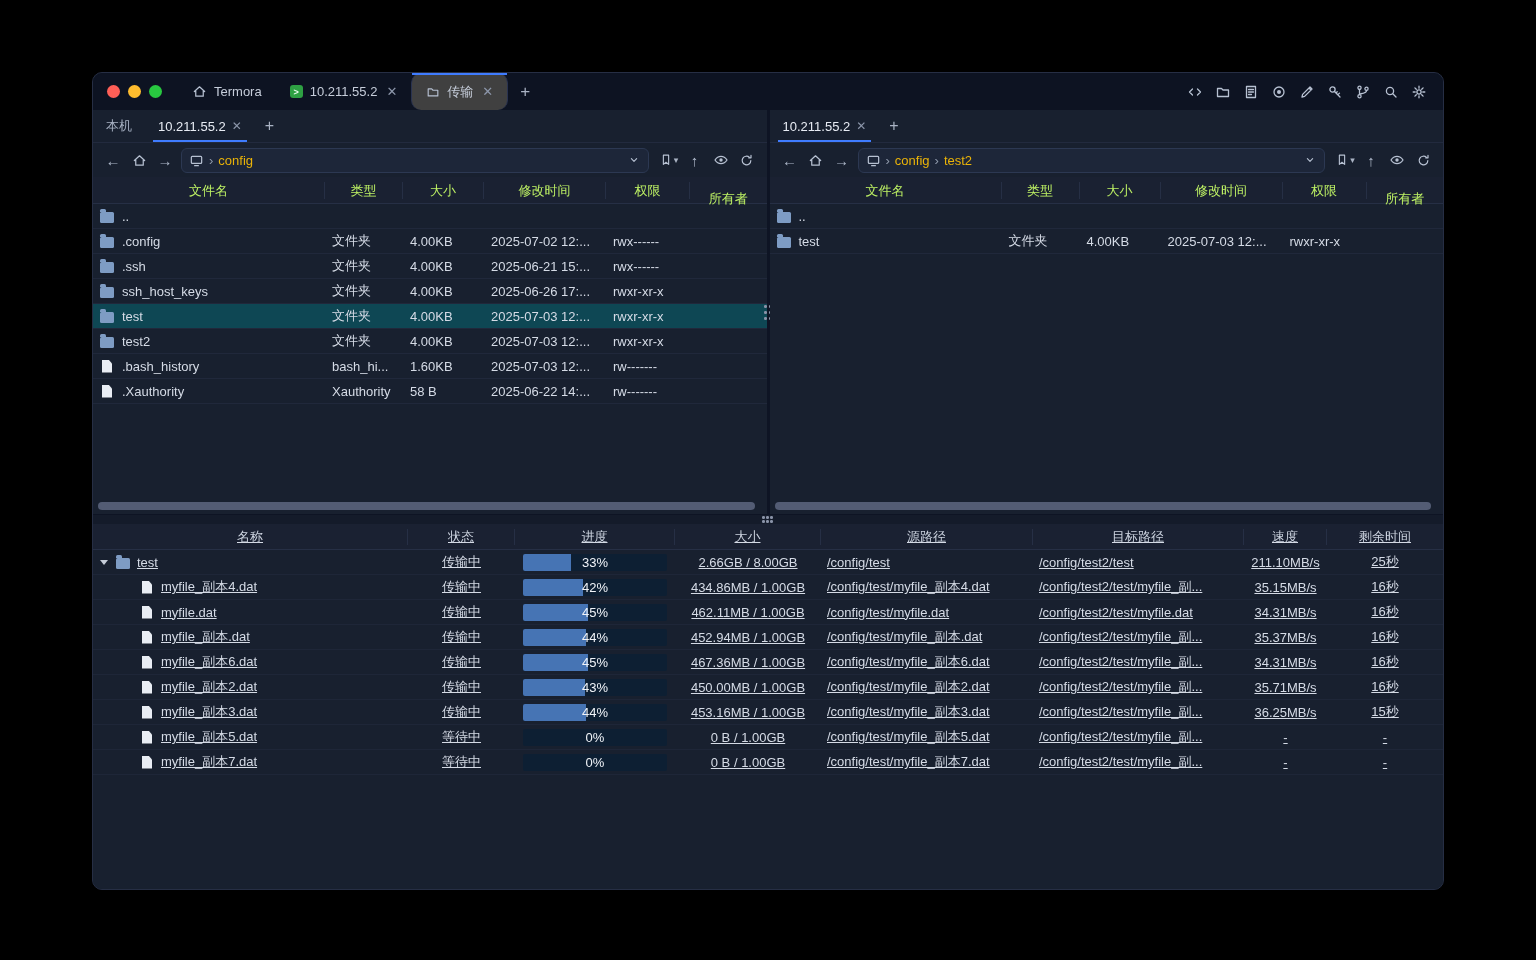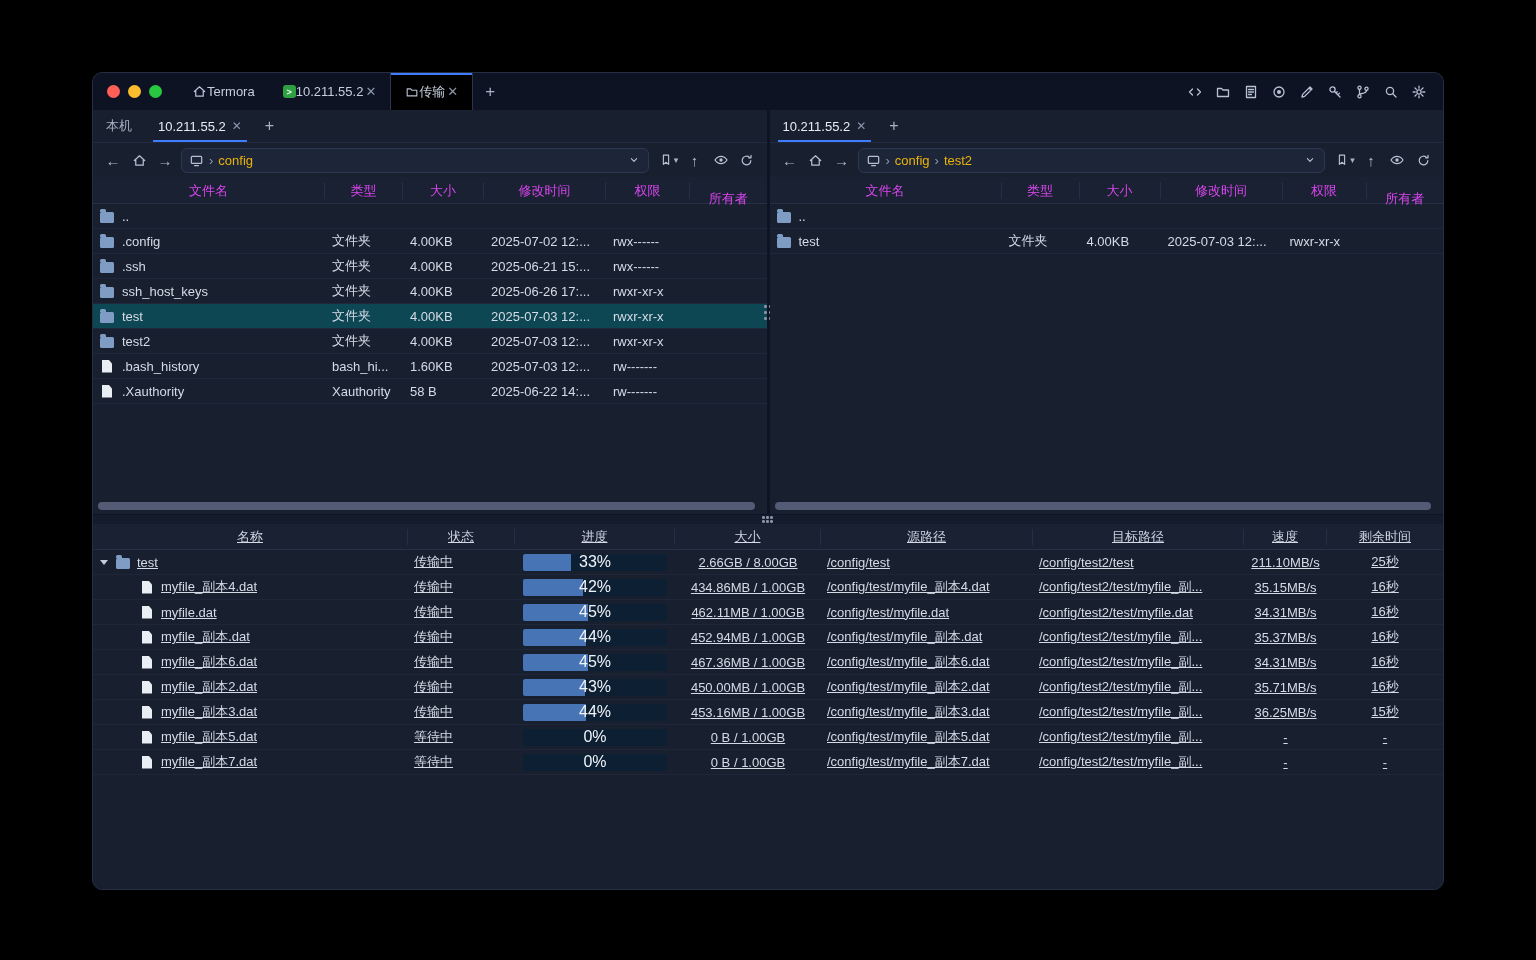--- a/index.html
+++ b/index.html
@@ -12,23 +12,23 @@
     border:1px solid #262e44; box-shadow:0 24px 70px rgba(0,0,0,.7);
     display:flex; flex-direction:column; color:#d5dbe6; font-size:13px;
   }
 
   
   .titlebar{ height:37px; background:#0d1322; display:flex; align-items:stretch; flex:0 0 auto; }
   .traffic{ display:flex; align-items:center; gap:8px; padding:0 16px 0 14px; }
   .tl{ width:13px; height:13px; border-radius:50%; }
   .tl.red{ background:#ff5f57; } .tl.yellow{ background:#febc2e; } .tl.green{ background:#28c840; }
 
-  .tb-tab{ display:flex; align-items:center; padding:0 14px; color:#c6cdda; cursor:default; position:relative; }
+  .tb-tab{ display:flex; align-items:center; gap:7px; padding:0 14px; color:#c6cdda; cursor:default; position:relative; }
   .tb-tab .x{ color:#8d97ab; font-size:13px; margin-left:2px; }
-  .tb-tab.active{ background:#000000; border-left:1px solid #2a3350; border-right:1px solid #2a3350; }
+  .tb-tab.active{ background:#404040; border-left:1px solid #2a3350; border-right:1px solid #2a3350;border-radius:10px; }
   .tb-tab.active::before{ content:""; position:absolute; left:0; top:0; right:0; height:2px; background:#3f7cff; }
   .tb-plus{ display:flex; align-items:center; padding:0 12px; color:#aab3c4; font-size:17px; }
   .tb-spacer{ flex:1; }
   .tb-icons{ display:flex; align-items:center; gap:4px; padding-right:12px; }
   .icon-btn{ width:24px; height:24px; display:flex; align-items:center; justify-content:center; border-radius:5px; color:#b7c1d2; }
   .icon-btn svg{ display:block; }
   svg .st{ fill:none; stroke:#b7c1d2; stroke-width:1.3; stroke-linecap:round; stroke-linejoin:round; }
   svg .fl{ fill:#b7c1d2; stroke:none; }
   .sess-ico{ width:13px; height:13px; background:#2ea043; border-radius:3px; color:#eafeef; font-size:9px; font-weight:bold; display:flex; align-items:center; justify-content:center; }
 
@@ -49,21 +49,21 @@
   .ptoolbar{ height:34px; display:flex; align-items:center; gap:2px; padding:0 8px; flex:0 0 auto; }
   .nav-arrow{ font-size:15px; color:#aeb8ca; width:24px; height:24px; display:flex; align-items:center; justify-content:center; border-radius:5px; }
   .crumbfield{ flex:1; height:25px; margin:0 6px 0 2px; background:#1d2639; border:1px solid #2c3852; border-radius:6px;
                display:flex; align-items:center; gap:5px; padding:0 7px; min-width:0; }
   .crumbfield .sep{ color:#8f99ab; }
   .crumb-seg{ color:#eab308; }
   .crumb-caret{ margin-left:auto; display:flex; }
   .combo-caret{ font-size:9px; color:#aab3c4; margin-left:1px; }
 
   
-  .fhead{ height:27px; display:flex; align-items:center; background:#1a2132; border-bottom:1px solid #262f45; color:#d946ef; flex:0 0 auto; }
+  .fhead{ height:27px; display:flex; align-items:center; background:#1a2132; border-bottom:1px solid #262f45; color:#bef264; flex:0 0 auto; }
   .fhead .fcell{ text-align:center; border-right:1px solid #262f45; height:17px; line-height:17px; }
   .fhead .fcell:last-child{ border-right:none; }
   .fbody{ flex:1; overflow:hidden; }
   .frow{ height:25px; display:flex; align-items:center; border-bottom:1px solid #20283b; }
   .frow.selected{ background:#0e4754; }
   .fcell{ padding:0 7px; white-space:nowrap; overflow:hidden; text-overflow:ellipsis; }
   .fc-name { flex:0 0 232px; display:flex; align-items:center; gap:8px; }
   .fc-type { flex:0 0 78px; }
   .fc-size { flex:0 0 81px; }
   .fc-mtime{ flex:0 0 122px; }
@@ -83,35 +83,35 @@
 
   
   .transfer{ flex:1; display:flex; flex-direction:column; background:#18202f; min-height:0;text-decoration:underline; }
   .thead{ height:26px; display:flex; align-items:center; background:#1a2132; border-bottom:1px solid #262f45; color:#cdd4e0; flex:0 0 auto; }
   .thead .tcell{ text-align:center; border-right:1px solid #262f45; height:16px; line-height:16px; }
   .thead .tcell:last-child{ border-right:none; }
   .tbody{ flex:1; overflow:hidden; }
   .trow{ height:25px; display:flex; align-items:center; border-bottom:1px solid #1e2638; }
   .tcell{ padding:0 6px; white-space:nowrap; overflow:hidden; text-overflow:ellipsis; }
   .tc-name { flex:0 0 315px; display:flex; align-items:center; gap:7px; }
-  .tc-status{ flex:0 0 107px; text-align:left; }
+  .tc-status{ flex:0 0 107px; text-align:center; }
   .tc-prog { flex:0 0 160px; }
   .tc-size { flex:0 0 146px; text-align:center; }
   .tc-src  { flex:0 0 212px; }
   .tc-dst  { flex:0 0 211px; }
   .tc-speed{ flex:0 0 83px; text-align:center; }
   .tc-eta  { flex:1 1 auto; text-align:center; }
 
   .chev{ width:10px; height:10px; position:relative; flex:0 0 auto; }
   .chev::before{ content:""; position:absolute; left:1px; top:3px; border-left:4.5px solid transparent; border-right:4.5px solid transparent; border-top:5px solid #c6cdd9; }
   .trow.child .chev{ visibility:hidden; margin-left:24px; }
 
   .bar{ position:relative; height:17px; background:#0d1f33; border-radius:2px; margin:0 2px; overflow:hidden; }
   .bar-fill{ position:absolute; left:0; top:0; bottom:0; background:#4674b4; }
-  .bar-label{ position:absolute; inset:0; display:flex; align-items:center; justify-content:center; color:#f0f3f8; font-size:16px; }
+  .bar-label{ position:absolute; inset:0; display:flex; align-items:center; justify-content:center; color:#f0f3f8; font-size:13px; }
 </style>
 </head>
 <body>
 
 <div class="window">
 
   <header class="titlebar">
     <div class="traffic">
       <span class="tl red"></span>
       <span class="tl yellow"></span>

